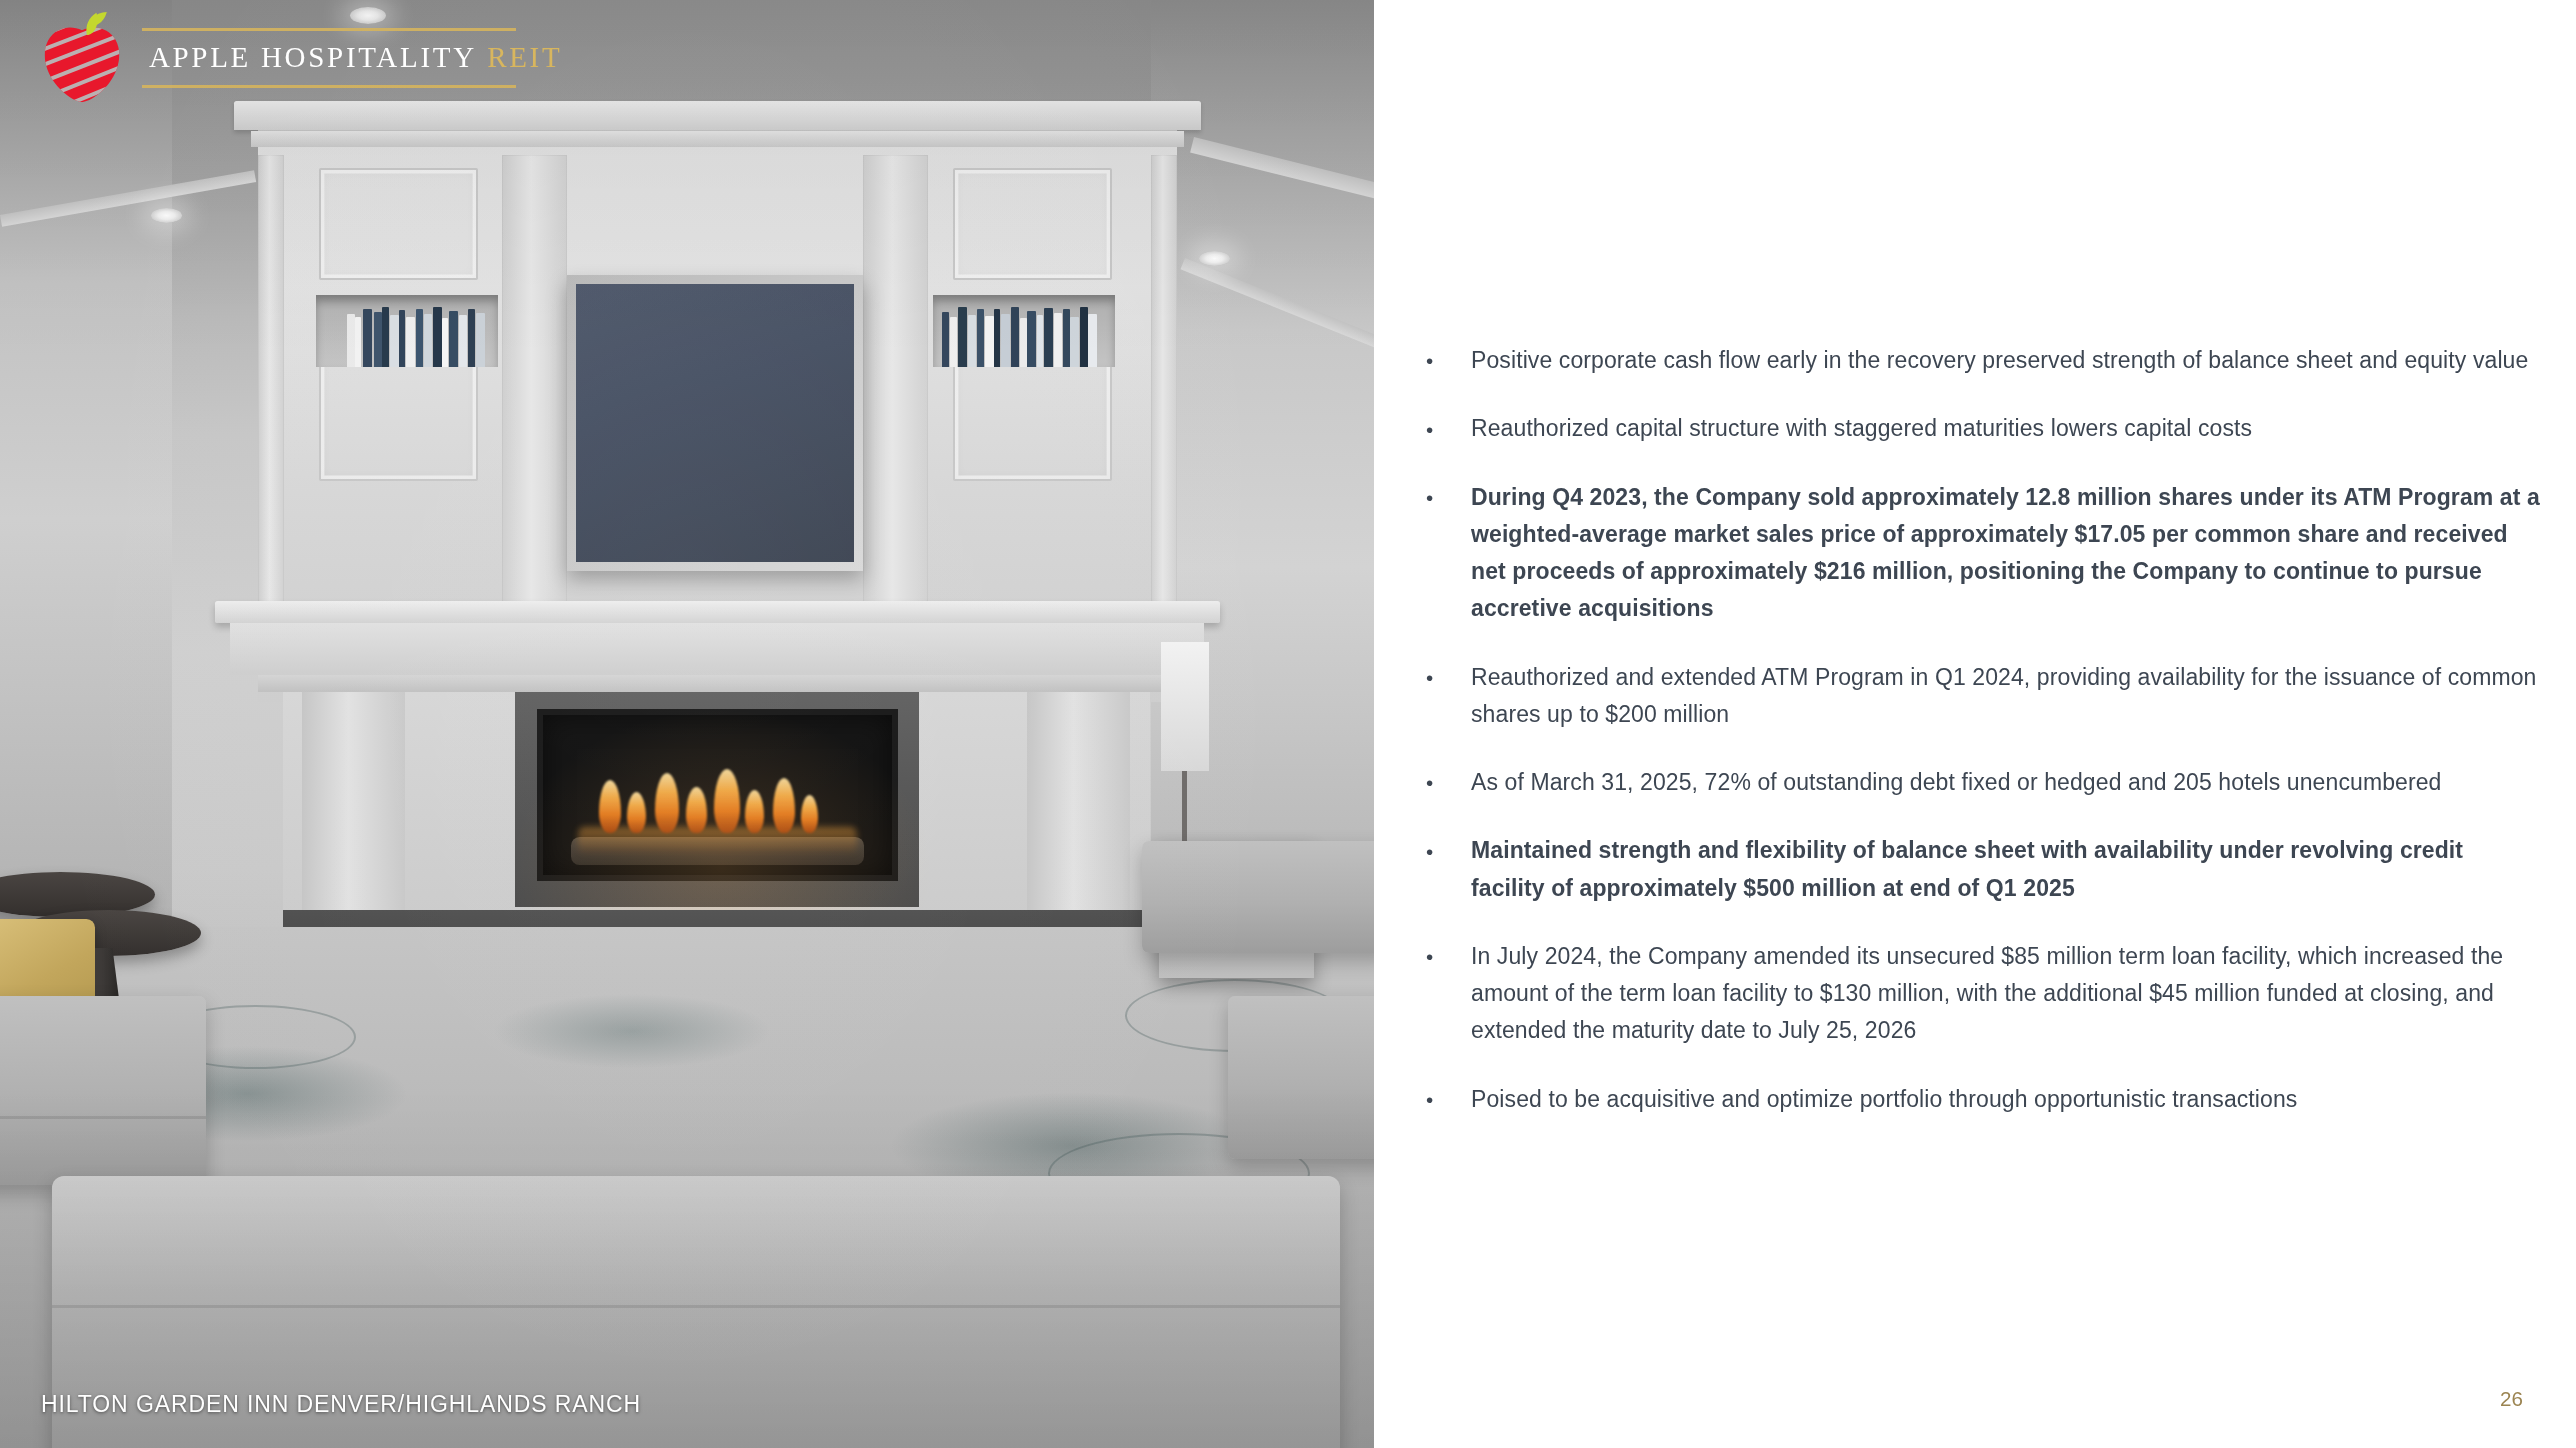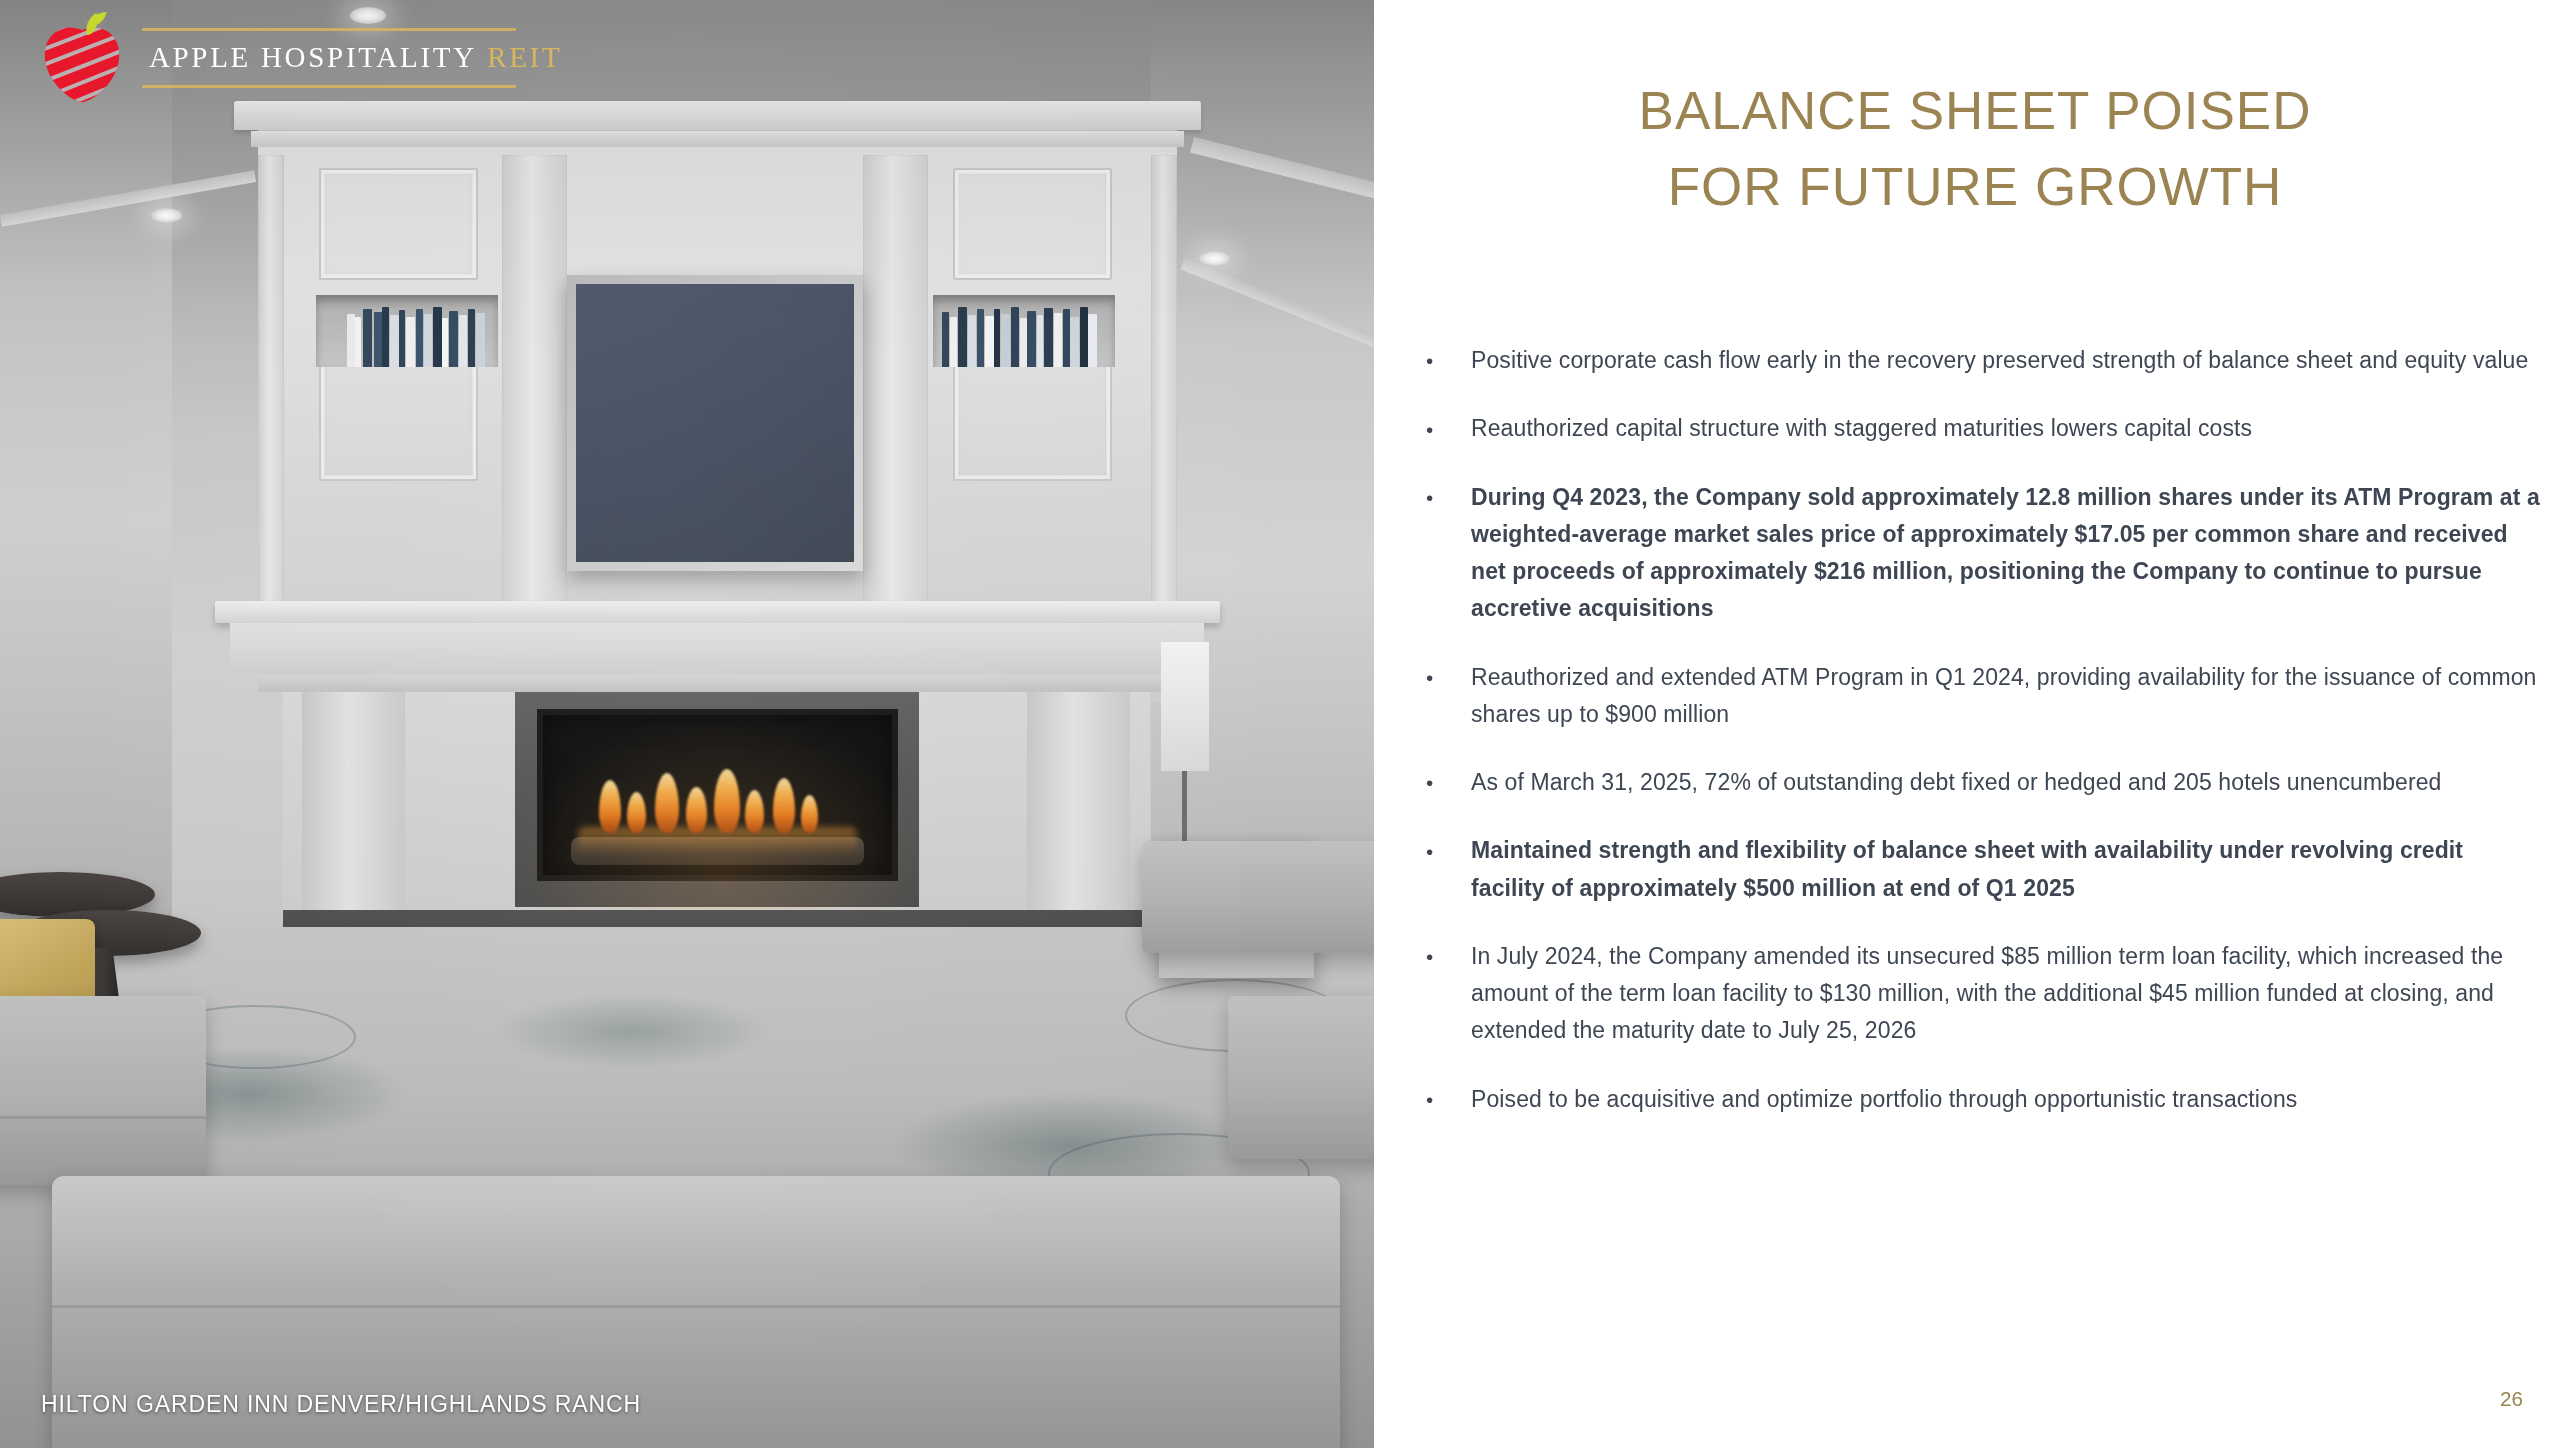--- a/index.html
+++ b/index.html
@@ -348,41 +348,37 @@
         </div>
         <div class="logo-rule bot"></div>
       </div>
     </div>
 
     <div class="caption">HILTON GARDEN INN DENVER/HIGHLANDS RANCH</div>
   </div>
 
   <div class="content">
 
-    <div class="title">
-      <div>BALANCE SHEET POISED</div>
-      <div class="title-l2">FOR FUTURE GROWTH</div>
-    </div>
 
     <div class="bullets">
       <div class="bullet">
         <div class="dot">•</div>
         <div class="btext">Positive corporate cash flow early in the recovery preserved strength of balance sheet and equity value</div>
       </div>
       <div class="bullet">
         <div class="dot">•</div>
         <div class="btext">Reauthorized capital structure with staggered maturities lowers capital costs</div>
       </div>
       <div class="bullet">
         <div class="dot">•</div>
         <div class="btext bold">During Q4 2023, the Company sold approximately 12.8 million shares under its ATM Program at a weighted-average market sales price of approximately $17.05 per common share and received net proceeds of approximately $216 million, positioning the Company to continue to pursue accretive acquisitions</div>
       </div>
       <div class="bullet">
         <div class="dot">•</div>
-        <div class="btext">Reauthorized and extended ATM Program in Q1 2024, providing availability for the issuance of common shares up to $900 million</div>
+        <div class="btext">Reauthorized and extended ATM Program in Q1 2024, providing availability for the issuance of common shares up to $200 million</div>
       </div>
       <div class="bullet">
         <div class="dot">•</div>
         <div class="btext">As of March 31, 2025, 72% of outstanding debt fixed or hedged and 205 hotels unencumbered</div>
       </div>
       <div class="bullet">
         <div class="dot">•</div>
         <div class="btext bold">Maintained strength and flexibility of balance sheet with availability under revolving credit facility of approximately $500 million at end of Q1 2025</div>
       </div>
       <div class="bullet">

